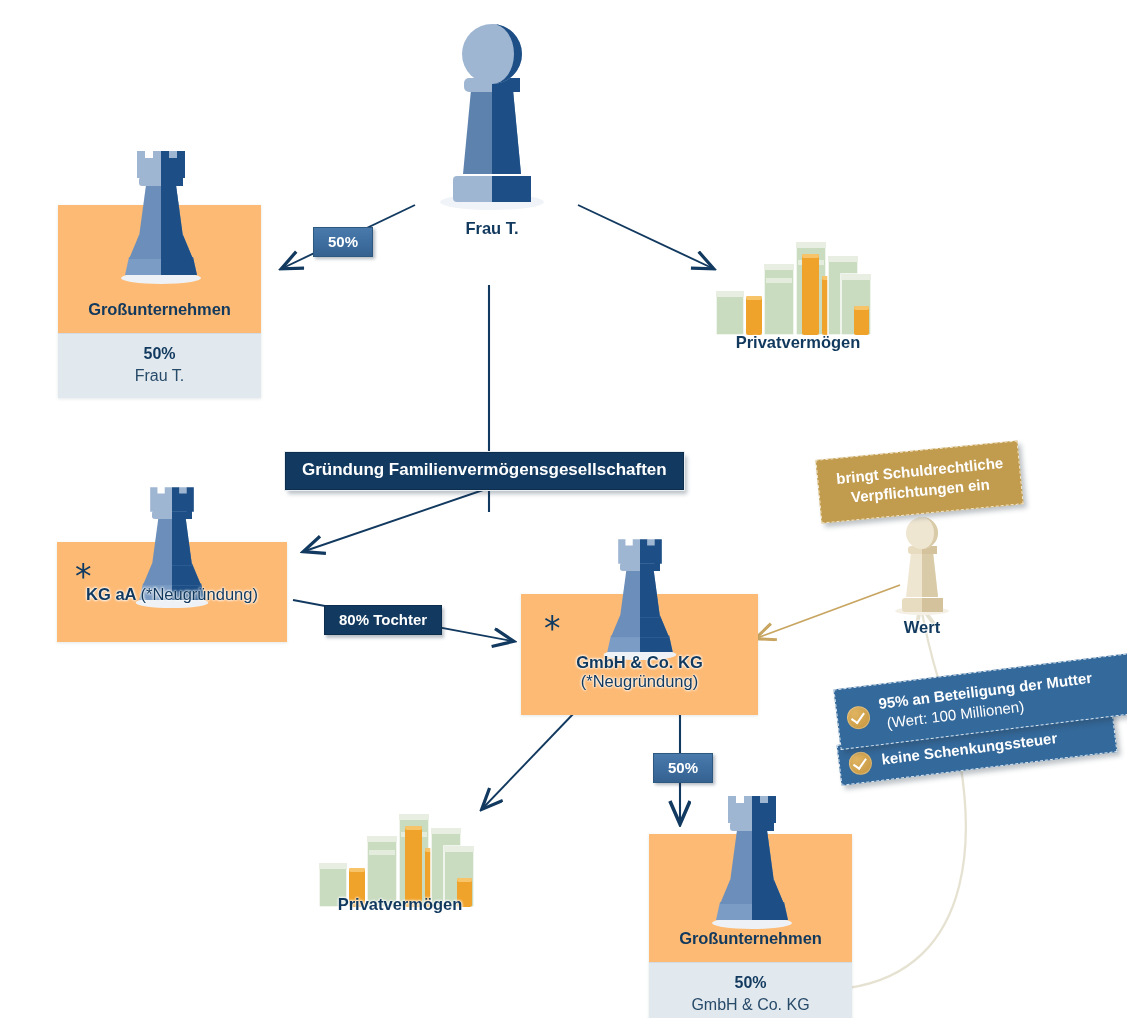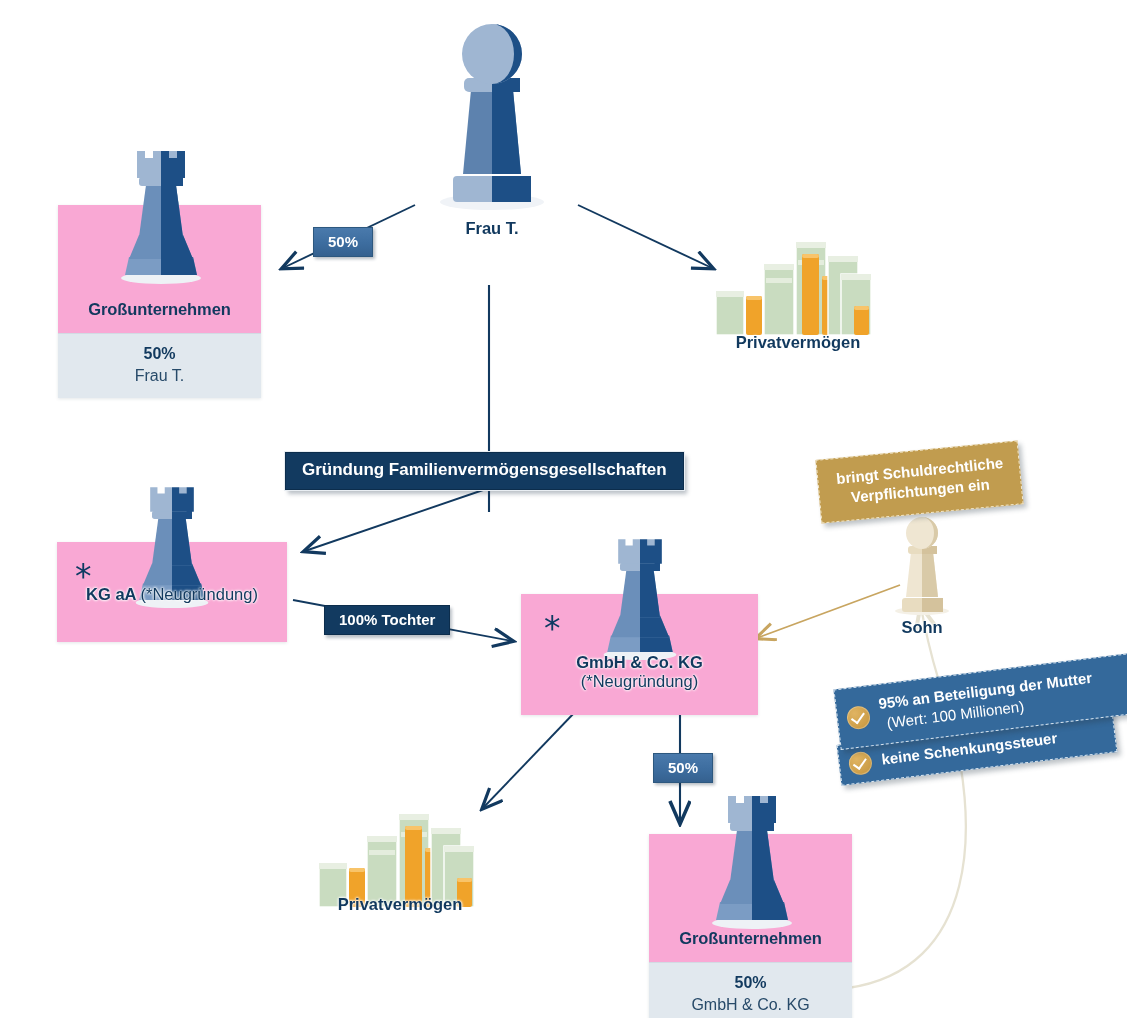--- a/index.html
+++ b/index.html
@@ -9,21 +9,21 @@
     font-family:"Liberation Sans", sans-serif;
     overflow:hidden;
   }
   #canvas{position:relative;width:1127px;height:1018px;}
 
   svg.wires{position:absolute;left:0;top:0;width:1127px;height:1018px;pointer-events:none;}
 
   
   .card{
     position:absolute;
-    background:#f9a8d4;
+    background:#fdba74;
     box-shadow:0 1px 3px rgba(40,60,80,.13);
   }
   .card .card-title{
     text-align:center;
     color:#11395e;
     font-weight:bold;
     font-size:16.5px;
     letter-spacing:-.1px;
   }
   .card .card-foot{
@@ -253,21 +253,21 @@
       <path d="M44,10 h8 v7 h8 v-7 h8 v27 H44 Z" fill="#1d4f86"></path>
     </svg>
   </div>
   <div class="node" style="left:57px;top:585px;width:230px;">
     <div class="node-label">
       <span>KG aA</span>
       <span class="light">(*Neugründung)</span>
     </div>
   </div>
 
-  <div class="pill navy" style="left:324px;top:605px;">100% Tochter</div>
+  <div class="pill navy" style="left:324px;top:605px;">80% Tochter</div>
 
   <div class="card" style="left:521px;top:594px;width:237px;height:121px;">
   </div>
   <div class="asterisk" style="left:544px;top:612px;">*</div>
   <div class="piece" style="left:600px;top:530px;">
     <svg width="80" height="132" viewBox="0 0 88 145">
       <ellipse cx="44" cy="137" rx="40" ry="6" fill="#eef2f6"></ellipse>
       <path d="M12,116 h64 l4,18 H8 Z" fill="#7b9cc4"></path>
       <path d="M44,116 h32 l4,18 H44 Z" fill="#1d4f86"></path>
       <path d="M22,94 h44 l10,24 H12 Z" fill="#6b8fba"></path>
@@ -292,21 +292,21 @@
       <path d="M29,86 h21 v14 h-21 z" fill="#d4c29c"></path>
       <path d="M18,40 h22 l5,45 H13 Z" fill="#efe6d2"></path>
       <path d="M29,40 h11 l5,45 H29 Z" fill="#d9caa8"></path>
       <rect x="15" y="34" width="29" height="8" rx="3" fill="#e8dcc0"></rect>
       <path d="M29,34 h15 v8 h-15 z" fill="#d4c29c"></path>
       <circle cx="29" cy="21" r="16" fill="#efe6d2"></circle>
       <path d="M29,5 a16,16 0 0 1 0,32 a12,16 0 0 0 0,-32" fill="#d9caa8"></path>
     </svg>
   </div>
   <div class="node" style="left:872px;top:618px;width:100px;">
-    <div class="node-label">Sohn</div>
+    <div class="node-label">Wert</div>
   </div>
 
   <div class="sticky gold" style="left:818px;top:450px;width:165px;transform:rotate(-5.5deg);">
     <div>bringt Schuldrechtliche</div>
     <div>Verpflichtungen ein</div>
   </div>
 
   <div class="sticky blue" style="left:838px;top:728px;width:218px;transform:rotate(-7deg);">
     <span class="check"></span>
     <b>keine Schenkungssteuer</b>

